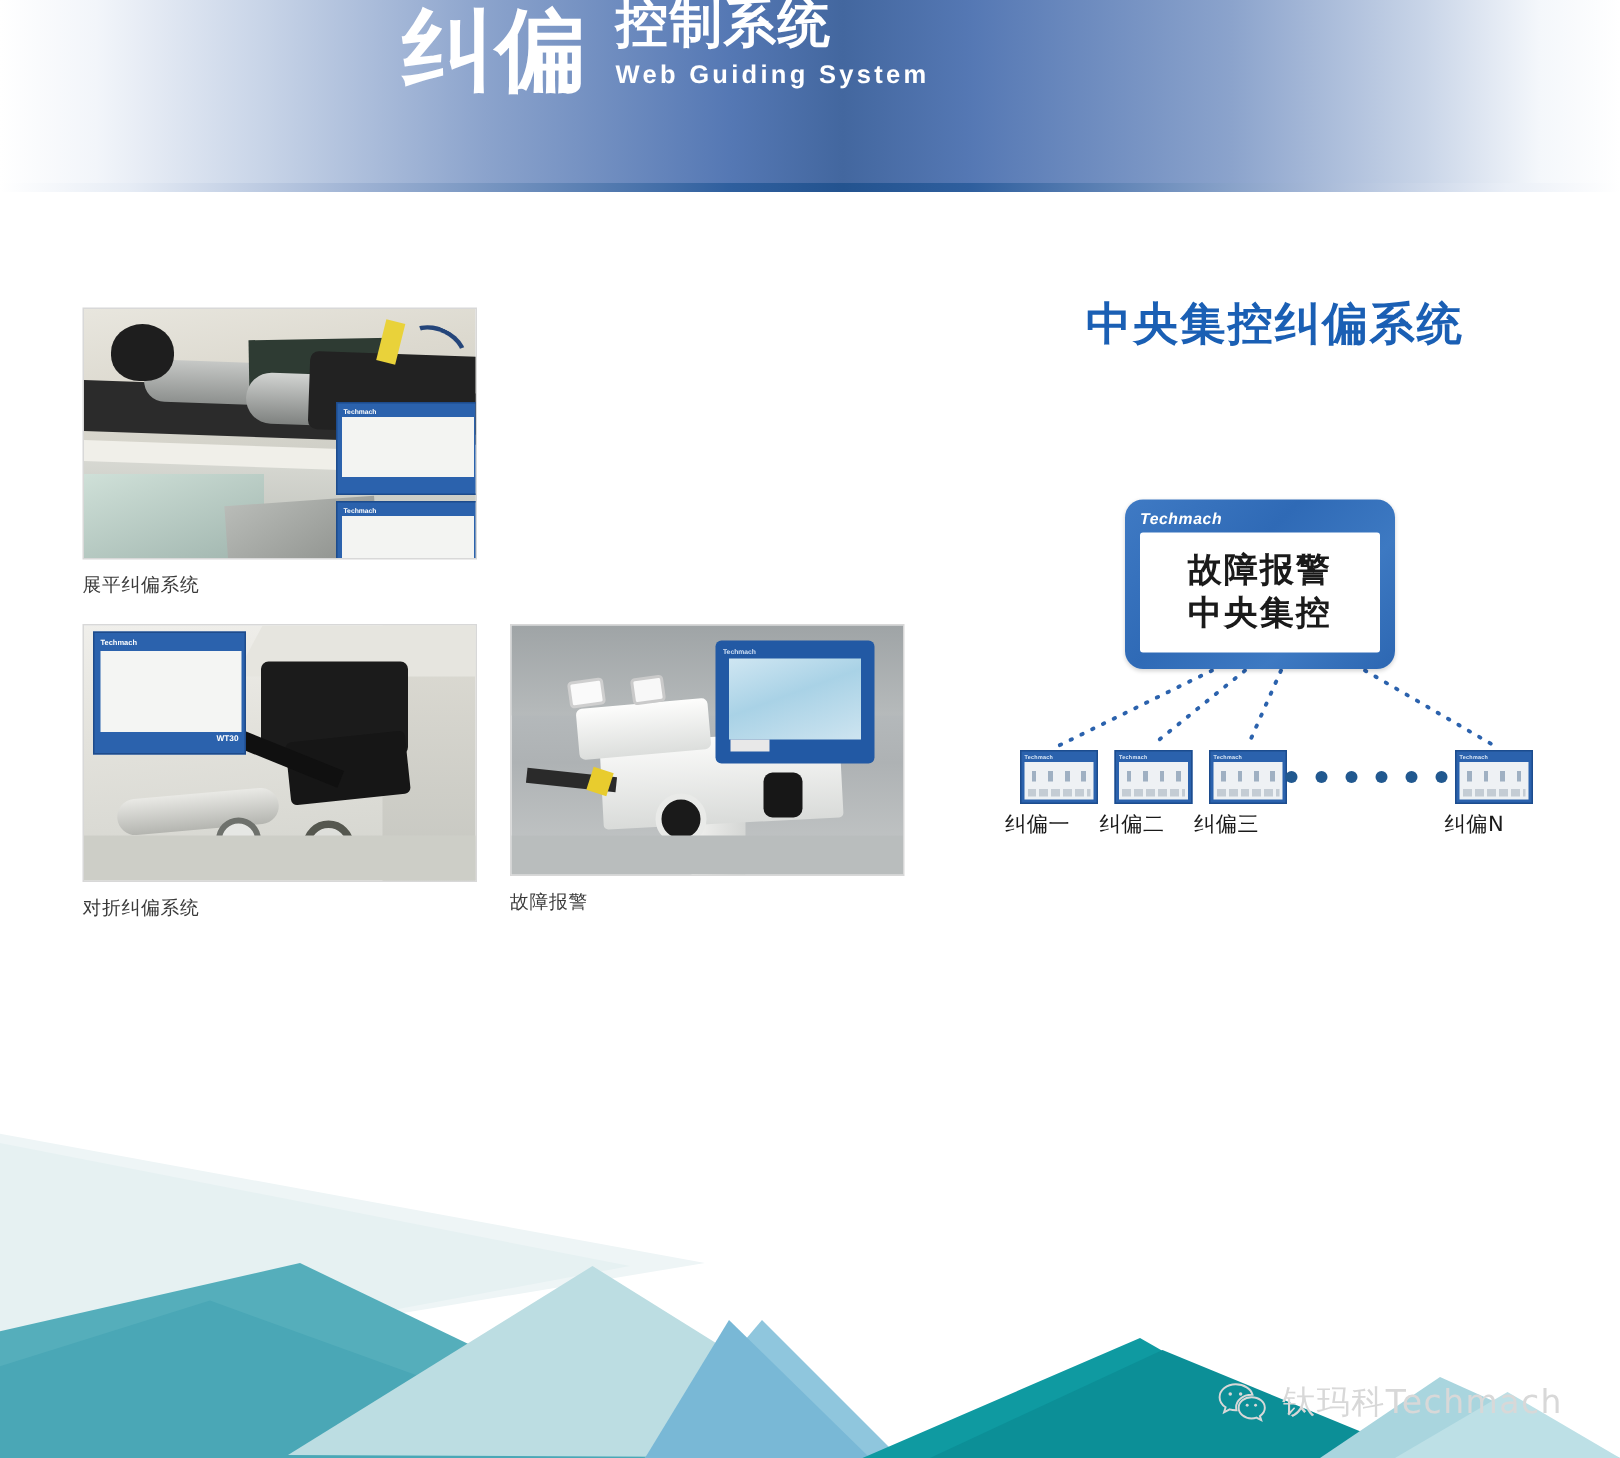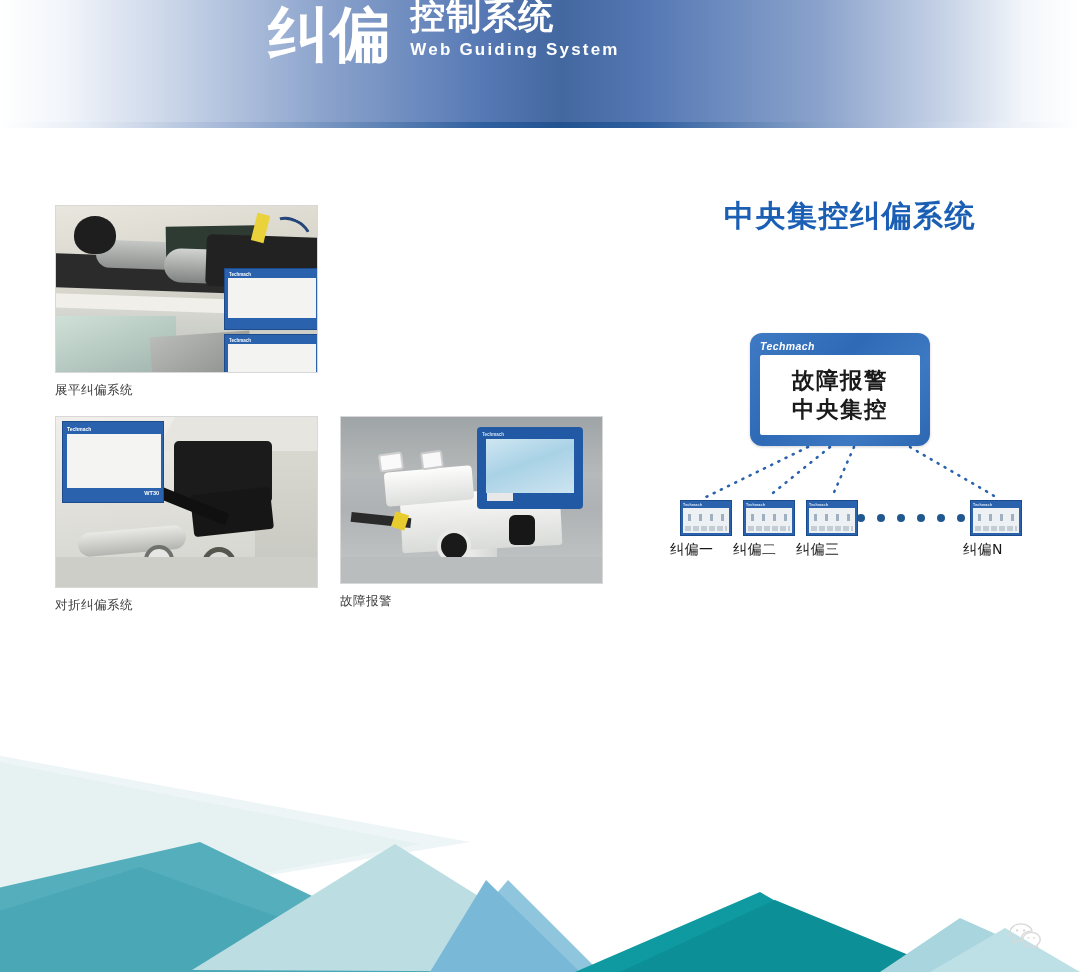--- a/index.html
+++ b/index.html
@@ -371,15 +371,16 @@
 
   <div class="footer">
     <svg class="wechat-icon" viewBox="0 0 36 30">
       <path d="M13.5 2C7.2 2 2 6.1 2 11.2c0 2.9 1.7 5.5 4.3 7.2L5.2 22l4-2.1c1.3.4 2.7.6 4.3.6h.6c-.2-.7-.3-1.4-.3-2.1 0-4.9 4.9-8.9 11-8.9h.7C24.5 5.3 19.5 2 13.5 2z" fill="none" stroke="#d8d8d8" stroke-width="1.4"></path>
       <circle cx="9.6" cy="9" r="1.25" fill="#d8d8d8"></circle>
       <circle cx="17" cy="9" r="1.25" fill="#d8d8d8"></circle>
       <path d="M24.8 11.2c-5.1 0-9.2 3.4-9.2 7.6 0 4.2 4.1 7.6 9.2 7.6 1.2 0 2.4-.2 3.5-.6l3.4 1.8-.9-2.9c2.1-1.4 3.5-3.5 3.5-5.9 0-4.2-4.1-7.6-9.5-7.6z" fill="none" stroke="#d8d8d8" stroke-width="1.4"></path>
       <circle cx="21.7" cy="17" r="1.05" fill="#d8d8d8"></circle>
       <circle cx="27.7" cy="17" r="1.05" fill="#d8d8d8"></circle>
     </svg>
+    <div class="footer-text">钛玛科Techmach</div>
   </div>
 
 </div>
 
 </body></html>

